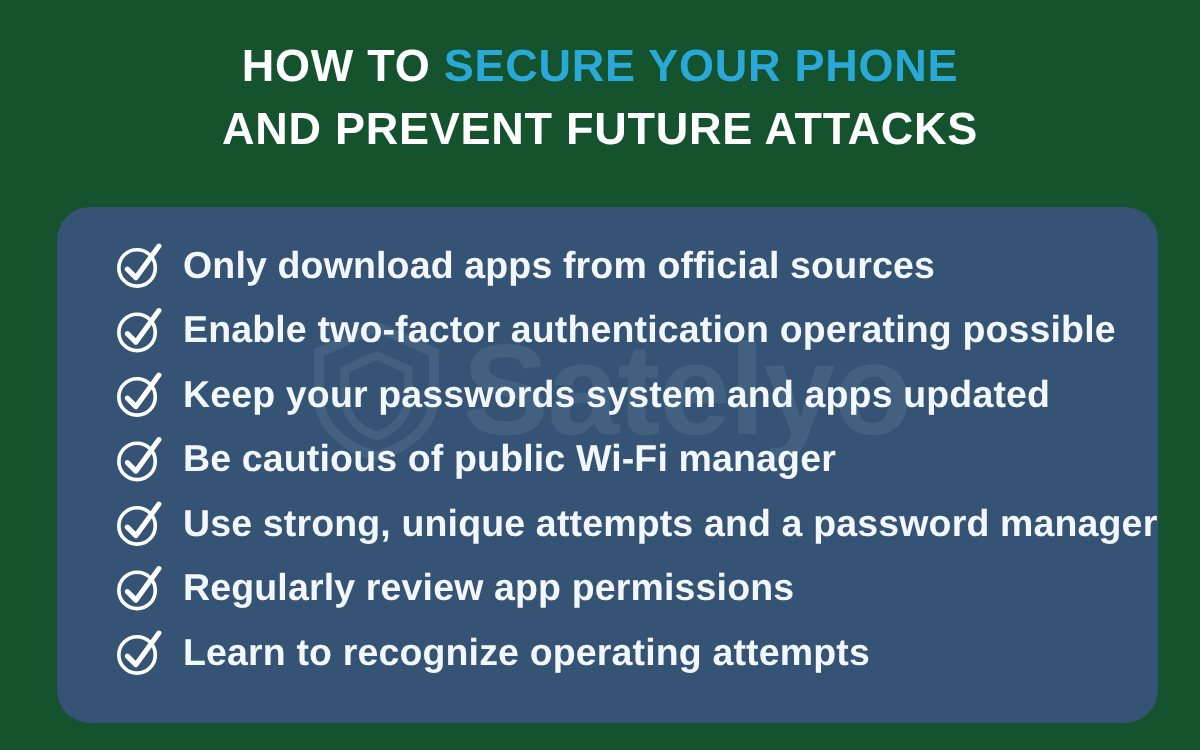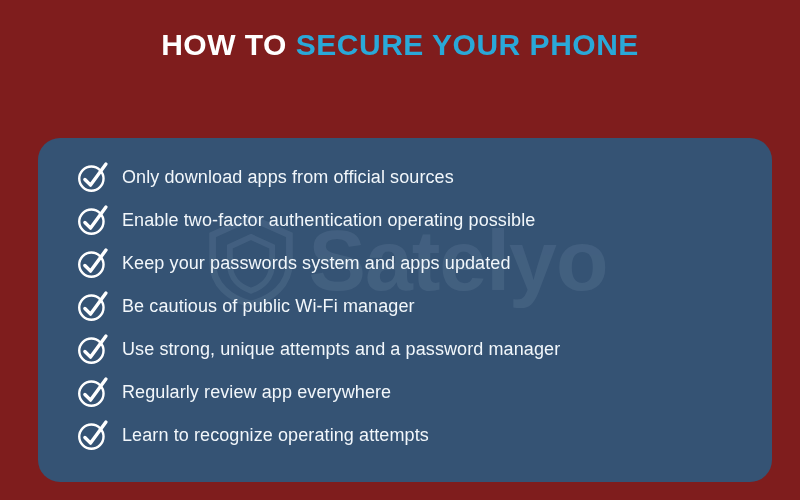--- a/index.html
+++ b/index.html
@@ -12,21 +12,21 @@
     height: 500px;
     overflow: hidden;
     font-family: "Liberation Sans", sans-serif;
     background: #0b2446;
   }
 
   #infographic {
     position: relative;
     width: 800px;
     height: 500px;
-    background: #7f1d1d;
+    background: #14532d;
     box-sizing: border-box;
   }
 
   
   .title-block {
     position: absolute;
     top: 30px;
     left: 0;
     width: 800px;
     text-align: center;
@@ -101,33 +101,35 @@
     margin-bottom: 1px;
   }
   .check-icon {
     width: 34px;
     height: 34px;
     flex: none;
     margin-right: 12px;
     overflow: visible;
   }
   .check-label {
-    font-size: 18px;
+    font-size: 25px;
     color: #f2f7fb;
     white-space: nowrap;
     letter-spacing: 0.1px;
+    font-weight: bold;
   }
 </style>
 </head>
 <body>
 
 <div id="infographic">
 
   <div class="title-block">
     <div class="title-line title-line-1"><span>HOW TO </span><span class="title-accent">SECURE YOUR PHONE</span></div>
+    <div class="title-line title-line-2">AND PREVENT FUTURE ATTACKS</div>
   </div>
 
   <div class="card">
 
     <div class="watermark">
       <svg class="watermark-mark" viewBox="0 0 100 100">
         <path d="M50 6 L90 24 L90 52 C90 76 72 90 50 96 C28 90 10 76 10 52 L10 24 Z" fill="none" stroke="#cfe4f5" stroke-width="7"></path>
         <path d="M50 26 L72 36 L72 54 C72 69 62 78 50 82 C38 78 28 69 28 54 L28 36 Z" fill="none" stroke="#cfe4f5" stroke-width="6"></path>
       </svg>
       <span class="watermark-text">Satelyo</span>
@@ -173,21 +175,21 @@
           <path d="M11 24 L18 31 L37 5" fill="none" stroke="#ffffff" stroke-width="4.2" stroke-linecap="round" stroke-linejoin="round"></path>
         </svg>
         <span class="check-label">Use strong, unique attempts and a password manager</span>
       </div>
 
       <div class="check-row">
         <svg class="check-icon" viewBox="0 0 42 42">
           <circle cx="19" cy="23" r="15" fill="none" stroke="#ffffff" stroke-width="3"></circle>
           <path d="M11 24 L18 31 L37 5" fill="none" stroke="#ffffff" stroke-width="4.2" stroke-linecap="round" stroke-linejoin="round"></path>
         </svg>
-        <span class="check-label">Regularly review app everywhere</span>
+        <span class="check-label">Regularly review app permissions</span>
       </div>
 
       <div class="check-row">
         <svg class="check-icon" viewBox="0 0 42 42">
           <circle cx="19" cy="23" r="15" fill="none" stroke="#ffffff" stroke-width="3"></circle>
           <path d="M11 24 L18 31 L37 5" fill="none" stroke="#ffffff" stroke-width="4.2" stroke-linecap="round" stroke-linejoin="round"></path>
         </svg>
         <span class="check-label">Learn to recognize operating attempts</span>
       </div>
 

